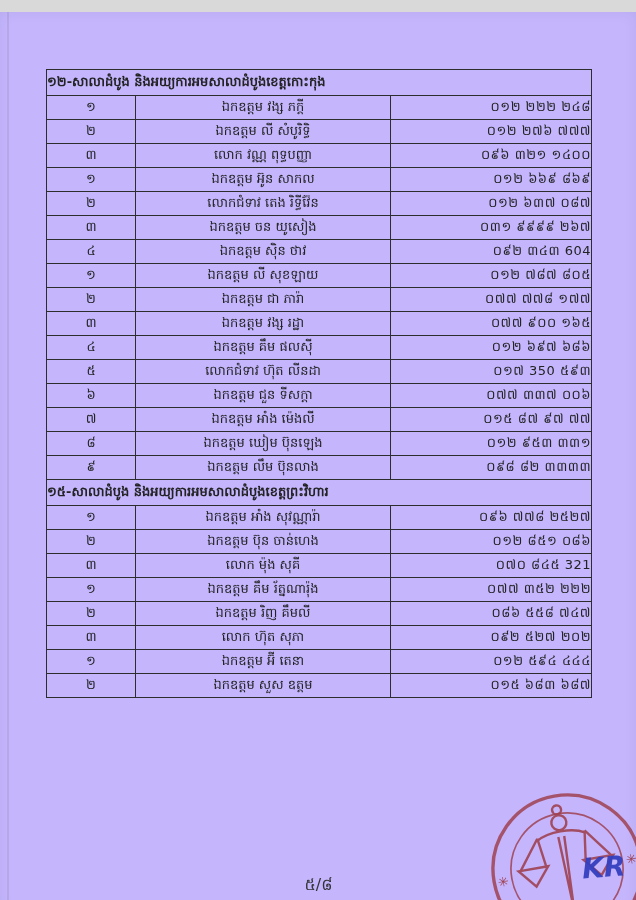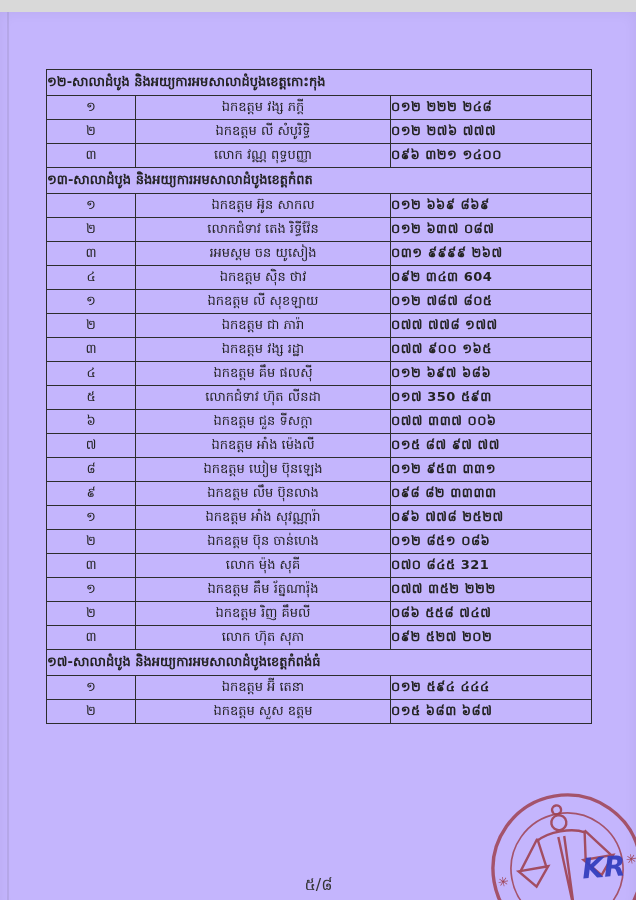--- a/index.html
+++ b/index.html
@@ -34,21 +34,21 @@
   td.section-title {
     font-weight:bold;
     font-size:13.5px;
     height:25px;
     padding:1px 6px;
     text-align:left;
   }
   tr.data-row td { height:23px; }
   td.cell-no { text-align:center; }
   td.cell-name { text-align:center; padding-left:12px; }
-  td.cell-phone { text-align:left; letter-spacing:0.5px;font-weight:bold; }
+  td.cell-phone { text-align:right; letter-spacing:0.5px; }
   .page-number {
     position:absolute; left:46px; top:862px; width:545px;
     text-align:center; font-size:16px; color:#333;
   }
   .stamp {
     position:absolute; left:487px; top:777px;
     width:160px; height:160px;
     transform:rotate(-10deg);
     opacity:0.88;
     mix-blend-mode:multiply;
@@ -80,36 +80,33 @@
         <tr class="data-row">
           <td class="cell-no">២</td>
           <td class="cell-name">ឯកឧត្តម លី សំបូរិទ្ធិ</td>
           <td class="cell-phone">០១២ ២៧៦ ៧៧៧</td>
         </tr>
         <tr class="data-row">
           <td class="cell-no">៣</td>
           <td class="cell-name">លោក វណ្ណ ពុទ្ធបញ្ញា</td>
           <td class="cell-phone">០៩៦ ៣២១ ១៤០០</td>
         </tr>
-        <tr>
-          <td colspan="3" class="section-title">១៣-សាលាដំបូង និងអយ្យការអមសាលាដំបូងខេត្តកំពត</td>
-        </tr>
         <tr class="data-row">
           <td class="cell-no">១</td>
           <td class="cell-name">ឯកឧត្តម អ៊ូន សាកល</td>
           <td class="cell-phone">០១២ ៦៦៩ ៨៦៩</td>
         </tr>
         <tr class="data-row">
           <td class="cell-no">២</td>
           <td class="cell-name">លោកជំទាវ តេង រិទ្ធីវ៉ែន</td>
           <td class="cell-phone">០១២ ៦៣៧ ០៨៧</td>
         </tr>
         <tr class="data-row">
           <td class="cell-no">៣</td>
-          <td class="cell-name">រអមស្តម ចន យូសៀង</td>
+          <td class="cell-name">ឯកឧត្តម ចន យូសៀង</td>
           <td class="cell-phone">០៣១ ៩៩៩៩ ២៦៧</td>
         </tr>
         <tr class="data-row">
           <td class="cell-no">៤</td>
           <td class="cell-name">ឯកឧត្តម ស៊ិន ថាវ</td>
           <td class="cell-phone">០៩២ ៣៤៣ 604</td>
         </tr>
         <tr class="data-row">
           <td class="cell-no">១</td>
           <td class="cell-name">ឯកឧត្តម លី សុខឡាយ</td>
@@ -148,20 +145,23 @@
         <tr class="data-row">
           <td class="cell-no">៨</td>
           <td class="cell-name">ឯកឧត្តម ឃៀម ប៊ុនឡេង</td>
           <td class="cell-phone">០១២ ៩៥៣ ៣៣១</td>
         </tr>
         <tr class="data-row">
           <td class="cell-no">៩</td>
           <td class="cell-name">ឯកឧត្តម លឹម ប៊ុនលាង</td>
           <td class="cell-phone">០៩៨ ៨២ ៣៣៣៣</td>
         </tr>
+        <tr>
+          <td colspan="3" class="section-title">១៥-សាលាដំបូង និងអយ្យការអមសាលាដំបូងខេត្តព្រះវិហារ</td>
+        </tr>
         <tr class="data-row">
           <td class="cell-no">១</td>
           <td class="cell-name">ឯកឧត្តម អាំង សុវណ្ណារ៉ា</td>
           <td class="cell-phone">០៩៦ ៧៧៨ ២៥២៧</td>
         </tr>
         <tr class="data-row">
           <td class="cell-no">២</td>
           <td class="cell-name">ឯកឧត្តម ប៊ុន ចាន់ហេង</td>
           <td class="cell-phone">០១២ ៨៥១ ០៨៦</td>
         </tr>
@@ -177,23 +177,20 @@
         </tr>
         <tr class="data-row">
           <td class="cell-no">២</td>
           <td class="cell-name">ឯកឧត្តម រិញ គឹមលី</td>
           <td class="cell-phone">០៨៦ ៥៥៨ ៧៤៧</td>
         </tr>
         <tr class="data-row">
           <td class="cell-no">៣</td>
           <td class="cell-name">លោក ហ៊ុត សុភា</td>
           <td class="cell-phone">០៩២ ៥២៧ ២០២</td>
-        </tr>
-        <tr>
-          <td colspan="3" class="section-title">១៧-សាលាដំបូង និងអយ្យការអមសាលាដំបូងខេត្តកំពង់ធំ</td>
         </tr>
         <tr class="data-row">
           <td class="cell-no">១</td>
           <td class="cell-name">ឯកឧត្តម អ៊ី តេនា</td>
           <td class="cell-phone">០១២ ៥៩៤ ៤៤៤</td>
         </tr>
         <tr class="data-row">
           <td class="cell-no">២</td>
           <td class="cell-name">ឯកឧត្តម សួស ឧត្តម</td>
           <td class="cell-phone">០១៥ ៦៨៣ ៦៨៧</td>

